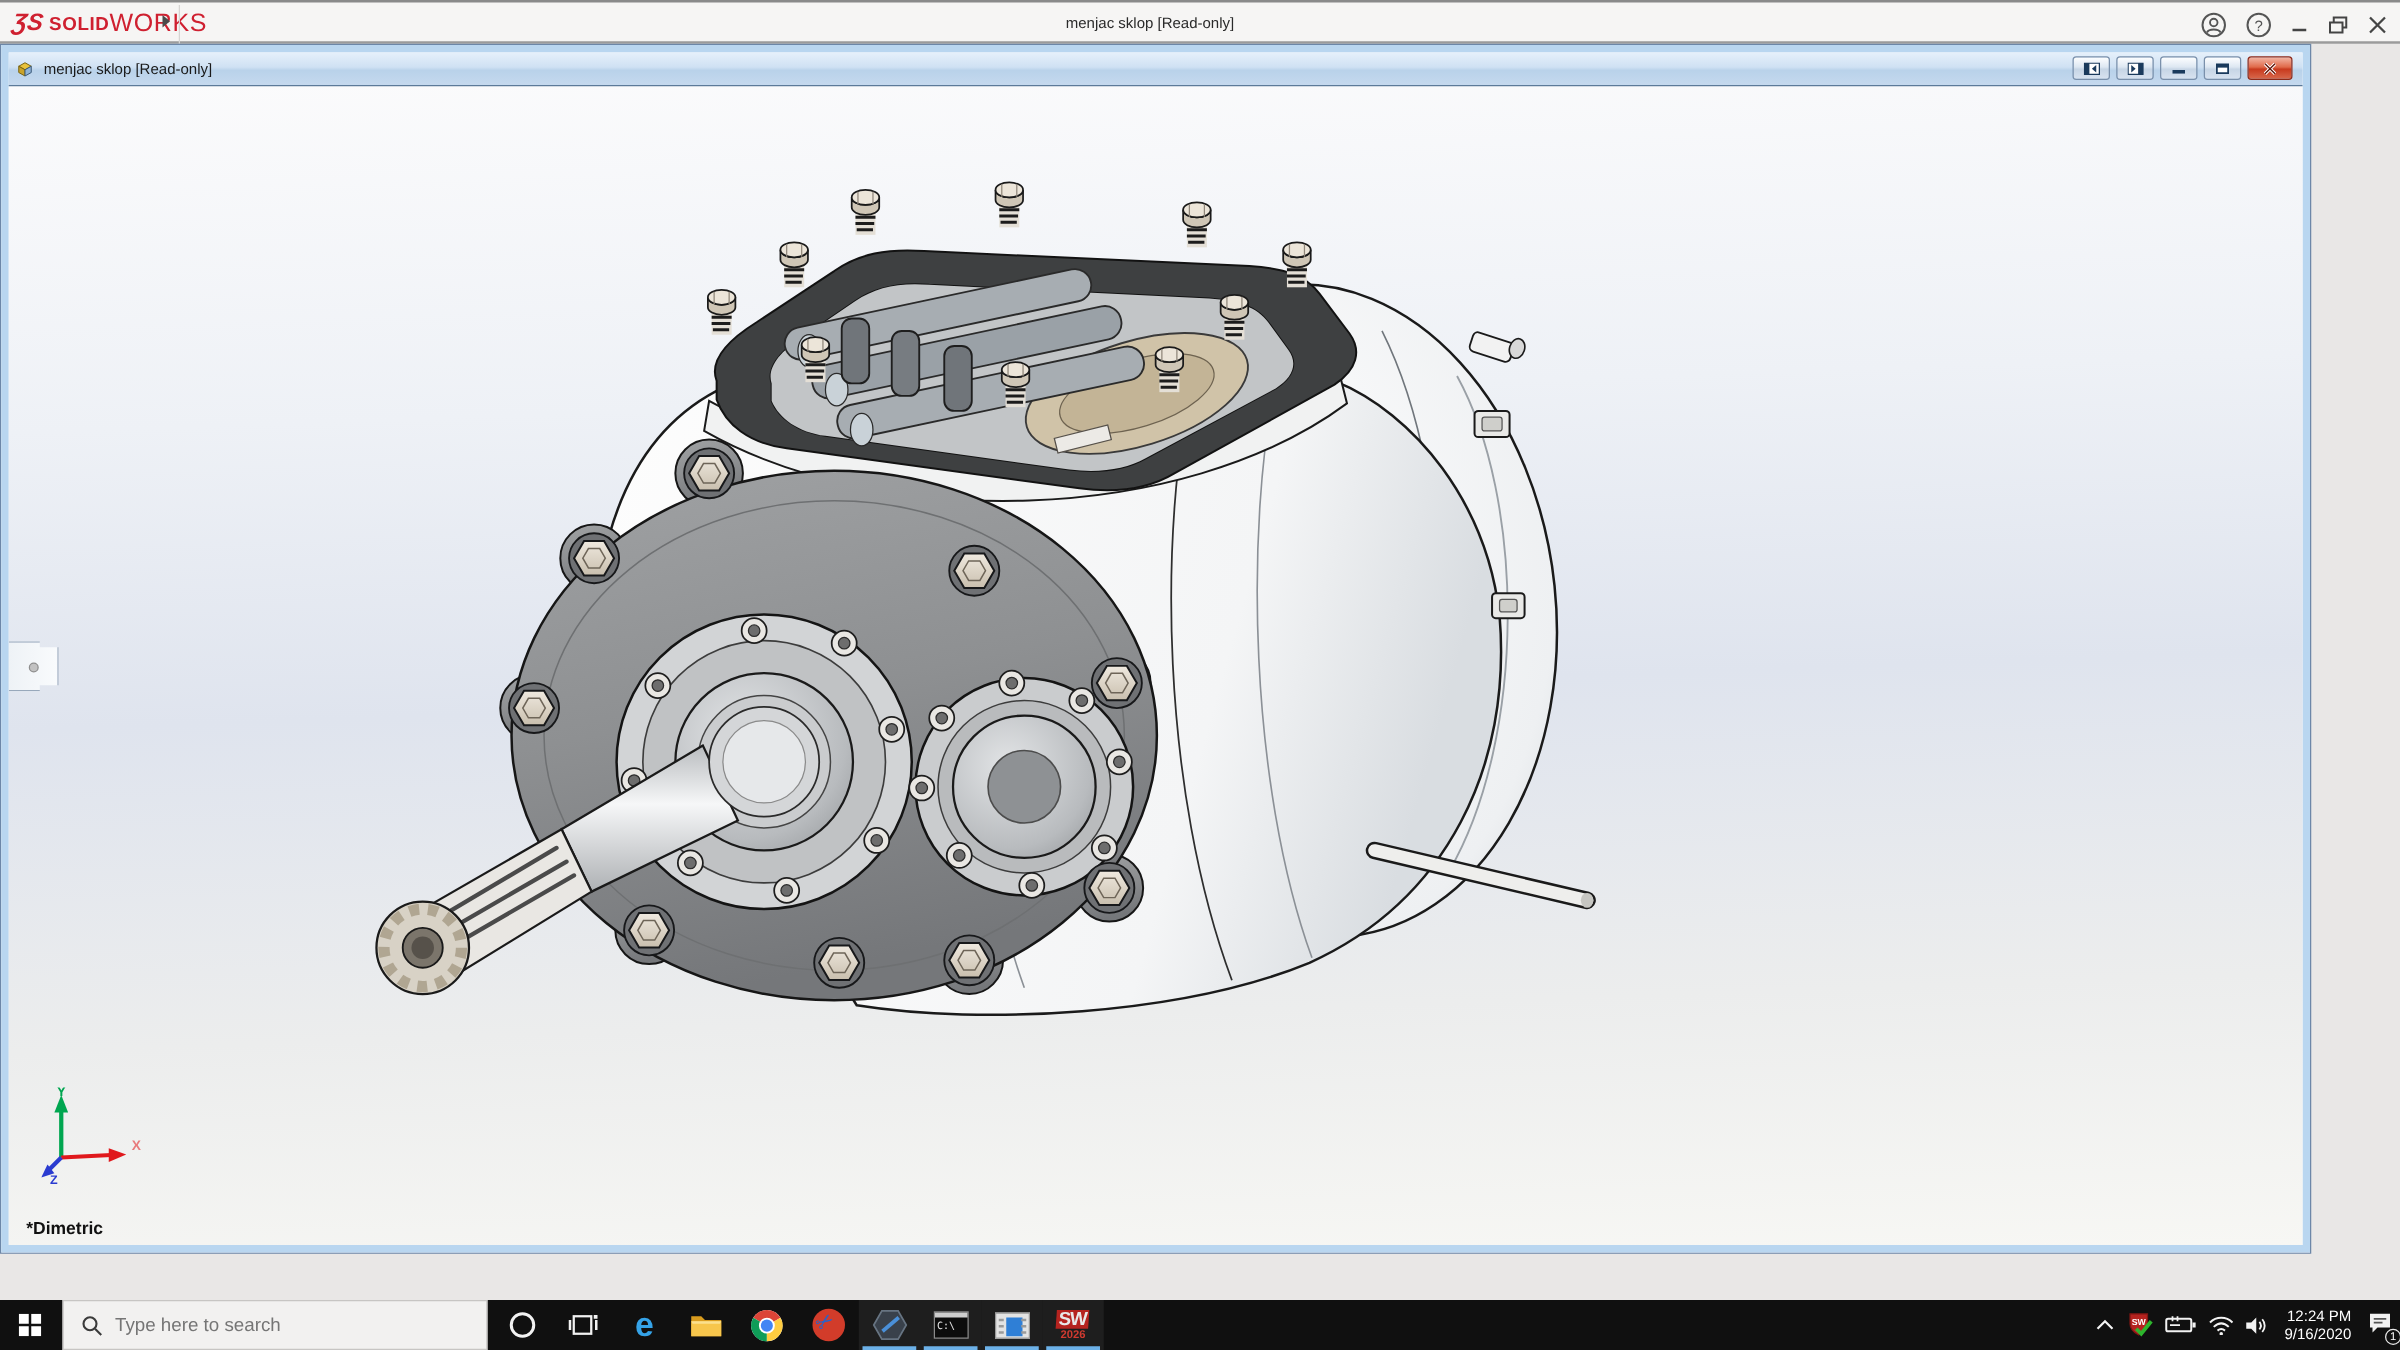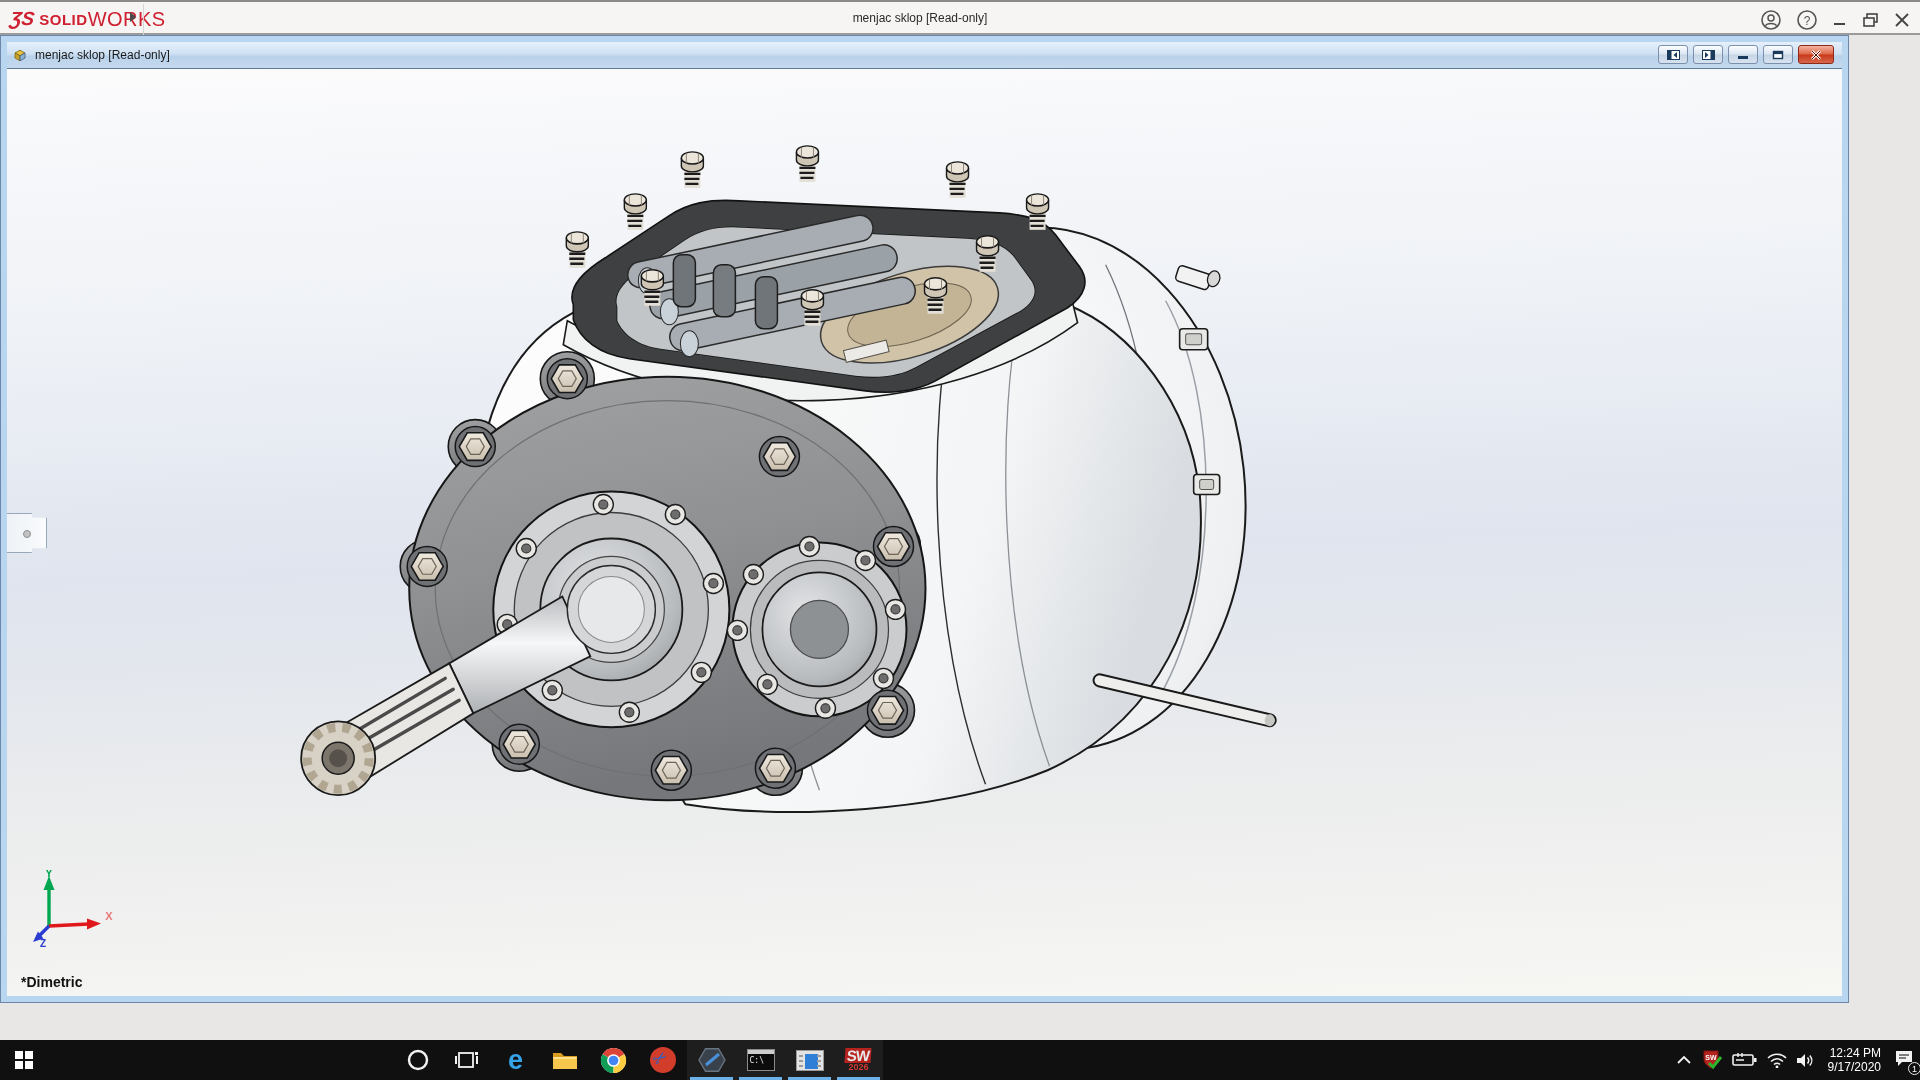--- a/index.html
+++ b/index.html
@@ -397,20 +397,27 @@
 <div class="taskbar">
   <div class="tb-start">
     <svg width="18" height="18" viewBox="0 0 18 18">
       <rect x="0" y="0" width="8" height="8" fill="#fff"></rect>
         <rect x="10" y="0" width="8" height="8" fill="#fff"></rect>
       <rect x="0" y="10" width="8" height="8" fill="#fff"></rect>
         <rect x="10" y="10" width="8" height="8" fill="#fff"></rect>
     </svg>
   </div>
 
+  <div class="tb-search">
+    <svg width="17" height="17" viewBox="0 0 17 17">
+      <circle cx="7" cy="7" r="5.2" fill="none" stroke="#3b3b3b" stroke-width="1.7"></circle>
+      <line x1="11" y1="11" x2="16" y2="16" stroke="#3b3b3b" stroke-width="1.7"></line>
+    </svg>
+    <input type="text" placeholder="Type here to search" style="">
+  </div>
 
   <div class="tb-apps">
     <div class="tb-tile">
       <svg width="24" height="24" viewBox="0 0 24 24">
         <circle cx="12" cy="12" r="9" fill="none" stroke="#f2f2f2" stroke-width="2.4"></circle>
       </svg>
     </div>
     <div class="tb-tile">
       <svg width="26" height="22" viewBox="0 0 26 22">
         <rect x="5" y="4" width="14" height="14" fill="none" stroke="#f2f2f2" stroke-width="1.8"></rect>
@@ -492,21 +499,21 @@
     <svg width="20" height="16" viewBox="0 0 20 16">
       <path d="M1,6 C6,1 14,1 19,6 M4,9.5 C8,5.8 12,5.8 16,9.5 M7,12.5 C9,10.8 11,10.8 13,12.5" fill="none" stroke="#f2f2f2" stroke-width="1.6"></path>
       <circle cx="10" cy="15" r="1.4" fill="#f2f2f2"></circle>
     </svg>
     <svg width="19" height="17" viewBox="0 0 19 17">
       <polygon points="1,6 5,6 9,2 9,15 5,11 1,11" fill="#f2f2f2"></polygon>
       <path d="M11.5,5.5 C13,7.3 13,9.7 11.5,11.5 M13.8,3.4 C16.4,6.4 16.4,10.6 13.8,13.6" fill="none" stroke="#f2f2f2" stroke-width="1.5"></path>
     </svg>
     <div class="tray-clock">
       <div>12:24 PM</div>
-      <div>9/17/2020</div>
+      <div>9/16/2020</div>
     </div>
     <div class="tray-notif">
       <svg width="20" height="18" viewBox="0 0 20 18">
         <path d="M2,2 L18,2 L18,13 L8,13 L4,17 L4,13 L2,13 Z" fill="#f2f2f2"></path>
         <path d="M5,6 h10 M5,9 h7" stroke="#555" stroke-width="1.4"></path>
       </svg>
       <div class="badge">1</div>
     </div>
   </div>
 </div>

